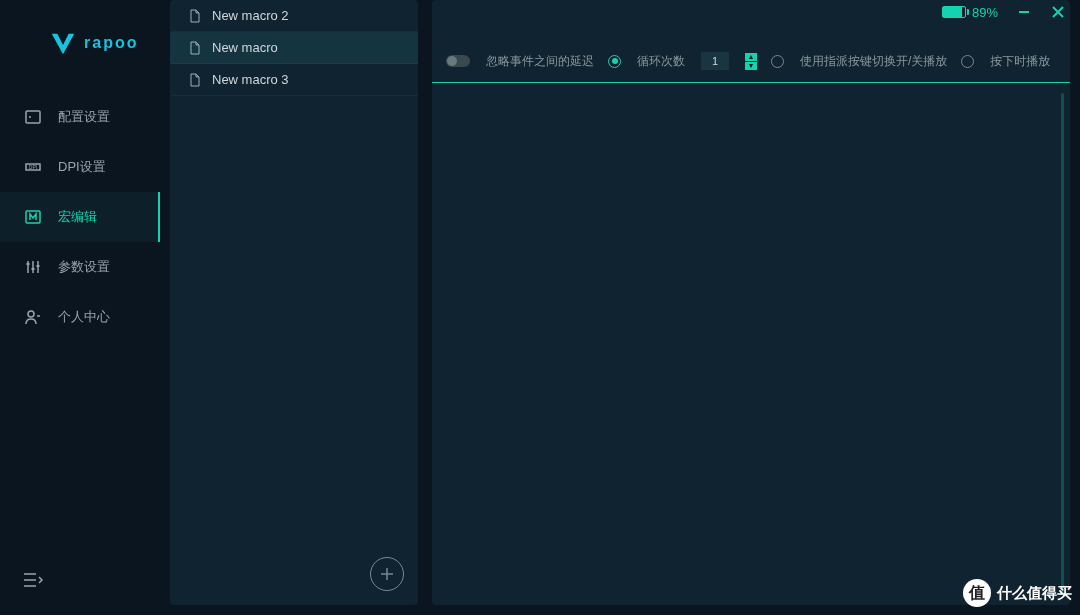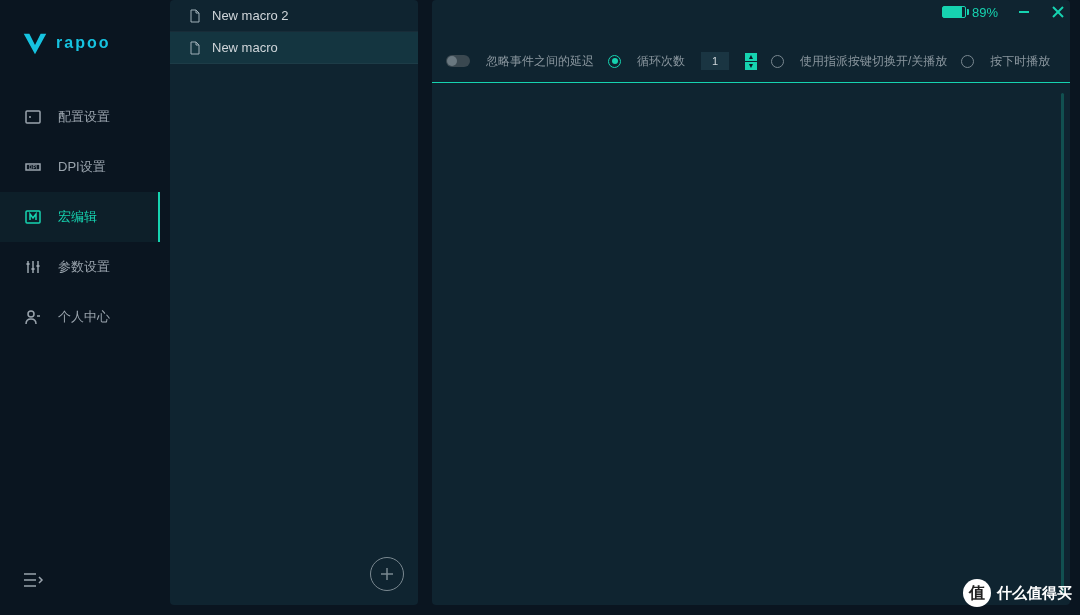--- a/index.html
+++ b/index.html
@@ -12,21 +12,21 @@
     .battery { display: flex; align-items: center; gap: 6px; }
     .battery-icon { width: 24px; height: 12px; border: 1.5px solid #16d3b0; border-radius: 2px; position: relative; }
     .battery-icon::after { content: ''; position: absolute; right: -4px; top: 2px; width: 2px; height: 6px; background: #16d3b0; border-radius: 0 1px 1px 0; }
     .battery-fill { width: 88%; height: 100%; background: #16d3b0; }
     .battery-pct { color: #16d3b0; font-size: 13px; }
     .win-min, .win-close { width: 16px; height: 16px; display: flex; align-items: center; justify-content: center; cursor: pointer; }
     .win-min svg, .win-close svg { stroke: #16d3b0; }
     
     
     .sidebar { width: 160px; background: #0a1520; display: flex; flex-direction: column; }
-    .logo { display: flex; align-items: center; gap: 6px; padding: 28px 20px 34px; }
+    .logo { display: flex; align-items: center; gap: 6px; padding: 28px 20px 34px; margin-left: 28px; }
     .logo-v { width: 30px; height: 30px; }
     .logo-txt { color: #16c3e0; font-size: 16px; letter-spacing: 2px; font-weight: 600; }
     .nav { display: flex; flex-direction: column; }
     .nav-item { display: flex; align-items: center; gap: 14px; padding: 14px 22px; cursor: pointer; font-size: 13px; color: #9aa4ad; }
     .nav-item.active { background: #0d1f29; border-right: 2px solid #16d3b0; color: #16d3b0; }
     .nav-item.active .nav-icon svg { stroke: #16d3b0; fill: none; }
     .nav-icon { width: 22px; height: 22px; display: flex; align-items: center; justify-content: center; }
     .nav-icon svg { stroke: #9aa4ad; fill: none; }
     .collapse { margin-top: auto; padding: 22px; cursor: pointer; }
     .collapse svg { stroke: #9aa4ad; }
@@ -172,20 +172,26 @@
               <path d="M3 1 L8 1 L11 4 L11 13 L3 13 Z M8 1 L8 4 L11 4" stroke="#a0b0b8" fill="none"></path>
             </svg>
           <span>New macro 2</span>
         </div>
         <div class="macro-item sel">
           <svg class="file-icon" viewBox="0 0 14 14">
               <path d="M3 1 L8 1 L11 4 L11 13 L3 13 Z M8 1 L8 4 L11 4" stroke="#a0b0b8" fill="none"></path>
             </svg>
           <span>New macro</span>
         </div>
+        <div class="macro-item">
+          <svg class="file-icon" viewBox="0 0 14 14">
+              <path d="M3 1 L8 1 L11 4 L11 13 L3 13 Z M8 1 L8 4 L11 4" stroke="#a0b0b8" fill="none"></path>
+            </svg>
+          <span>New macro 3</span>
+        </div>
         <div class="add-btn">
           <svg width="16" height="16" viewBox="0 0 16 16">
               <line x1="8" y1="2" x2="8" y2="14" stroke="#7a8890" stroke-width="1.5"></line>
               <line x1="2" y1="8" x2="14" y2="8" stroke="#7a8890" stroke-width="1.5"></line>
             </svg>
         </div>
       </div>
 
       <div class="editor">
         <div class="opts">

